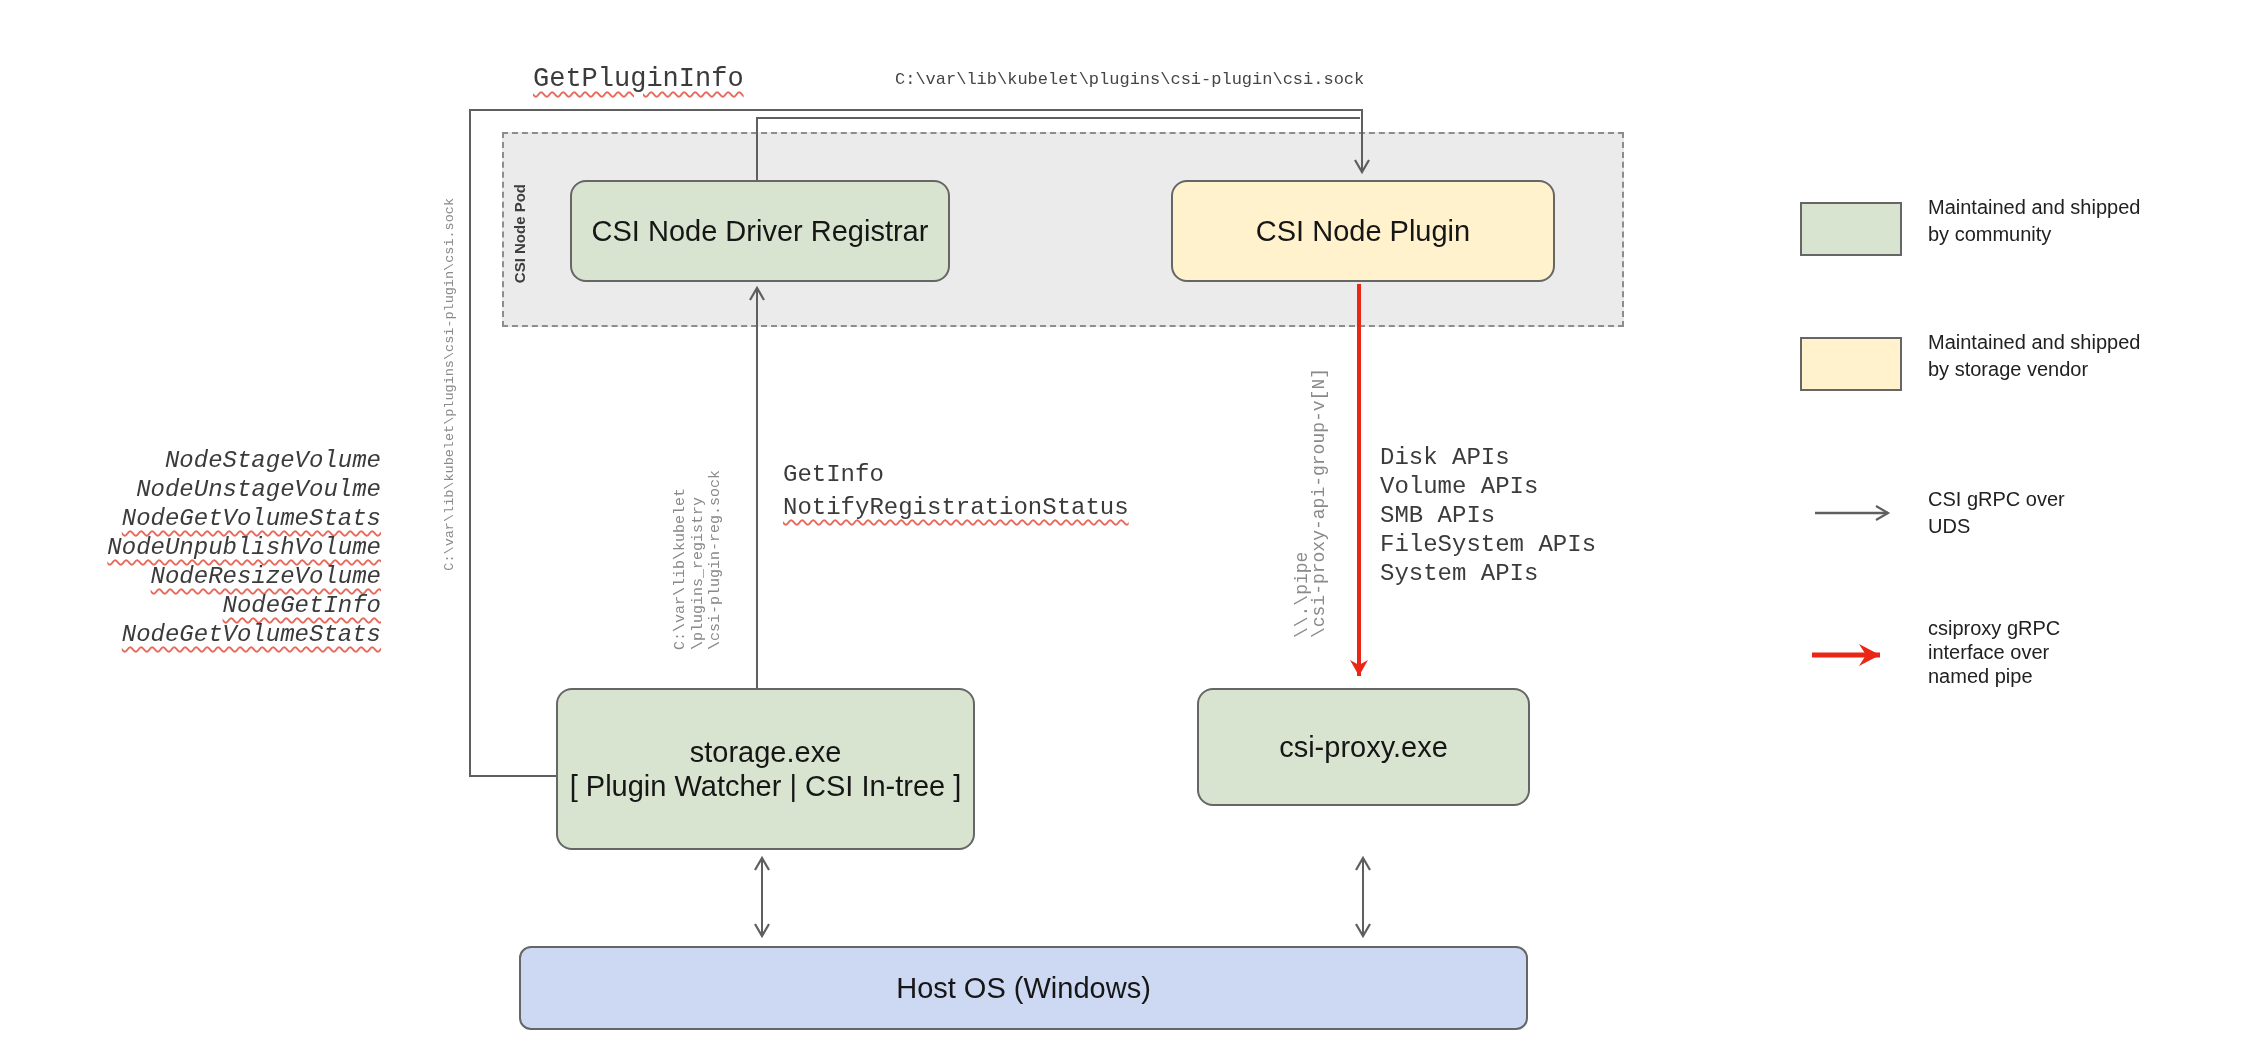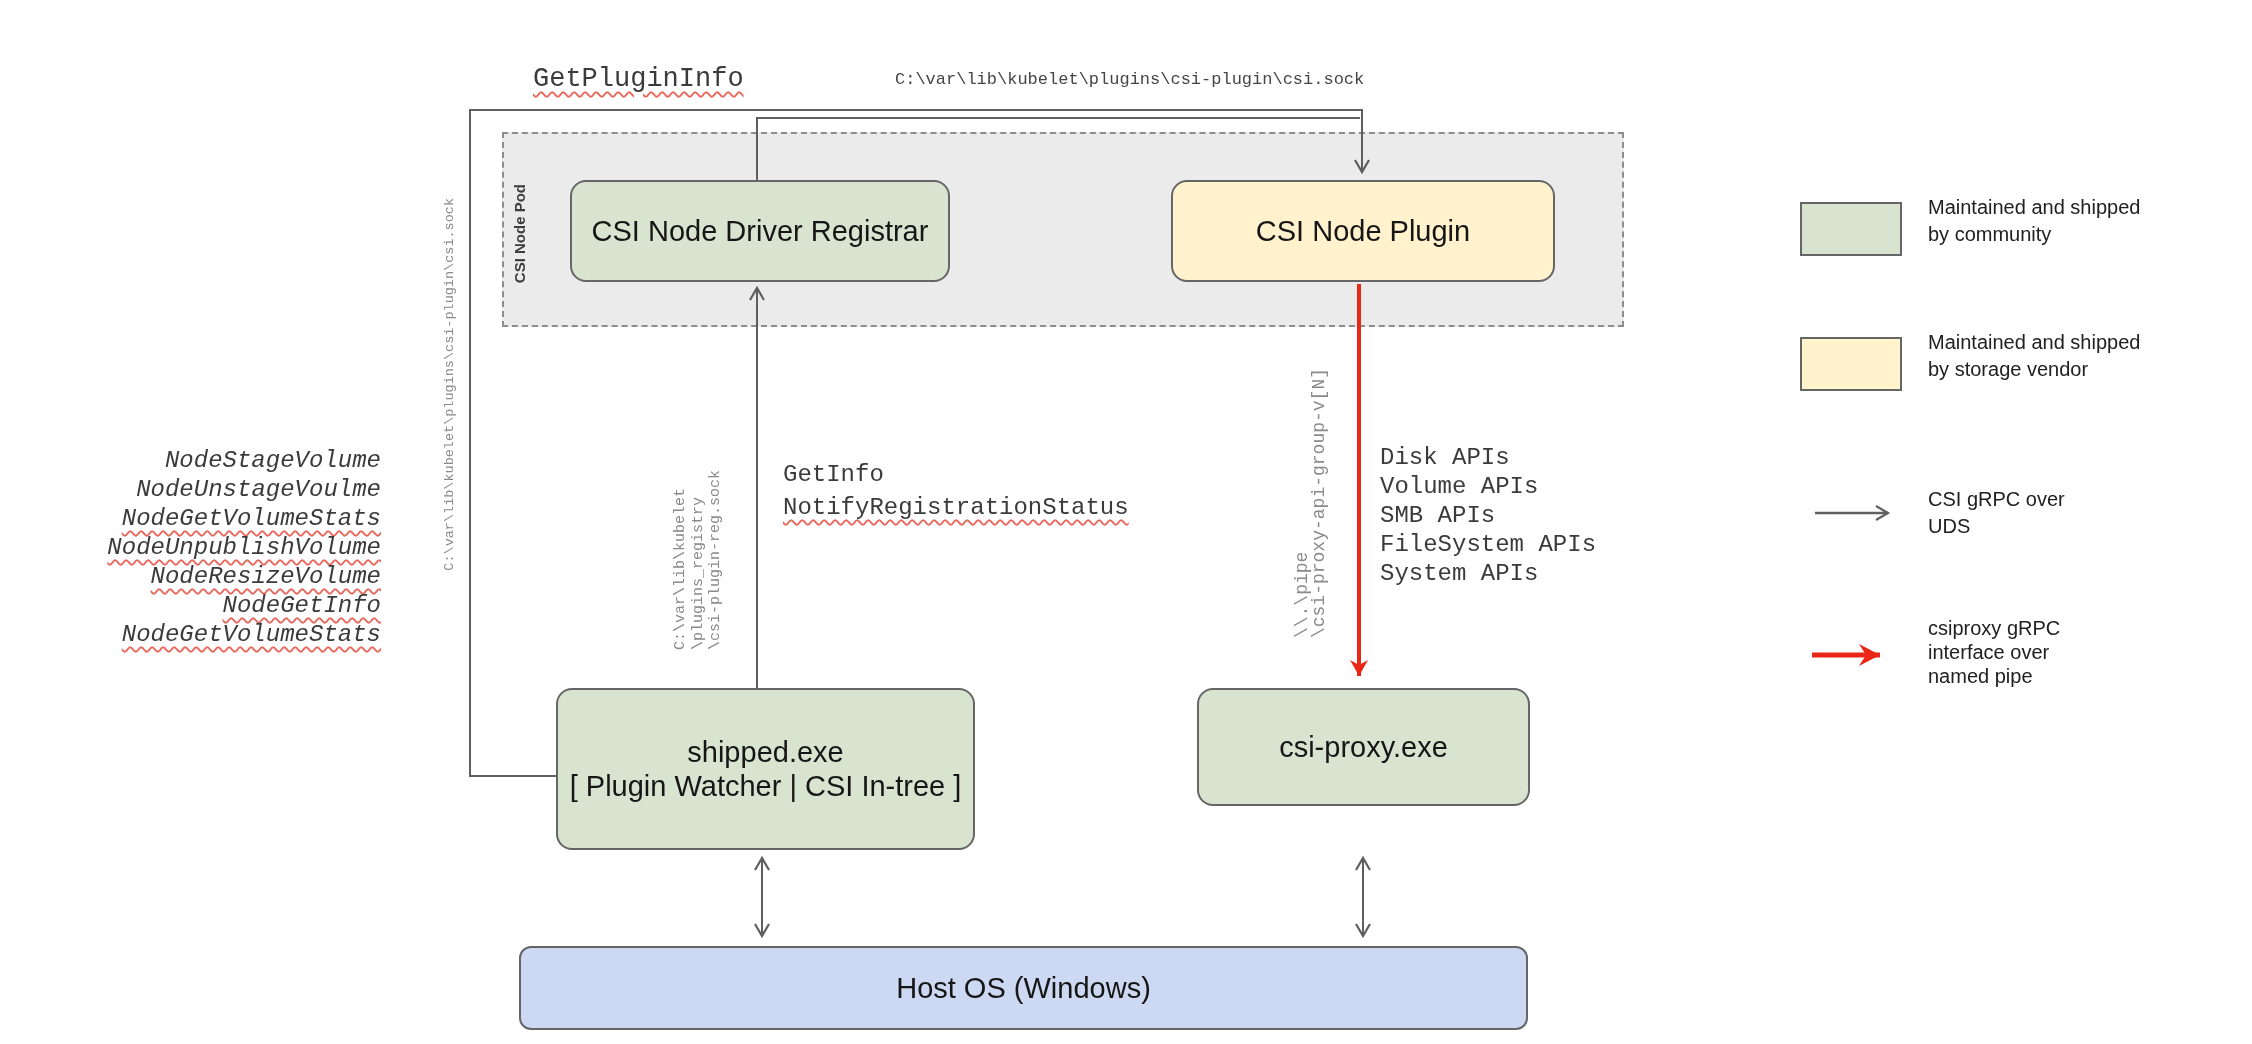--- a/index.html
+++ b/index.html
@@ -77,21 +77,21 @@
 
   <div class="box" style="left:570px; top:180px; width:380px; height:102px; background:#d8e4d0;">
     <span>CSI Node Driver Registrar</span>
   </div>
 
   <div class="box" style="left:1171px; top:180px; width:384px; height:102px; background:#fff2cc;">
     <span>CSI Node Plugin</span>
   </div>
 
   <div class="box" style="left:556px; top:688px; width:419px; height:162px; background:#d8e4d0; line-height:34px;">
-    <span>shipped.exe</span>
+    <span>storage.exe</span>
     <span>[ Plugin Watcher | CSI In-tree ]</span>
   </div>
 
   <div class="box" style="left:1197px; top:688px; width:333px; height:118px; background:#d8e4d0;">
     <span>csi-proxy.exe</span>
   </div>
 
   <div class="box" style="left:519px; top:946px; width:1009px; height:84px; background:#cdd9f2; border-radius:12px;">
     <span>Host OS (Windows)</span>
   </div>

